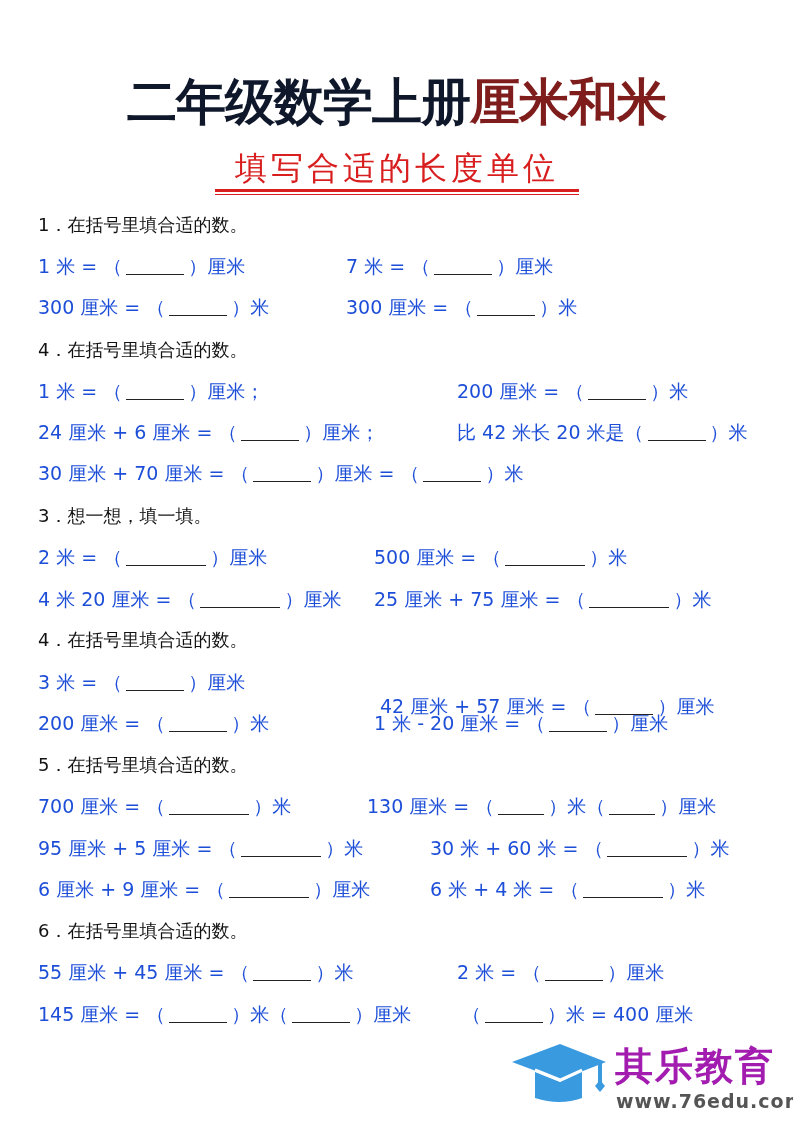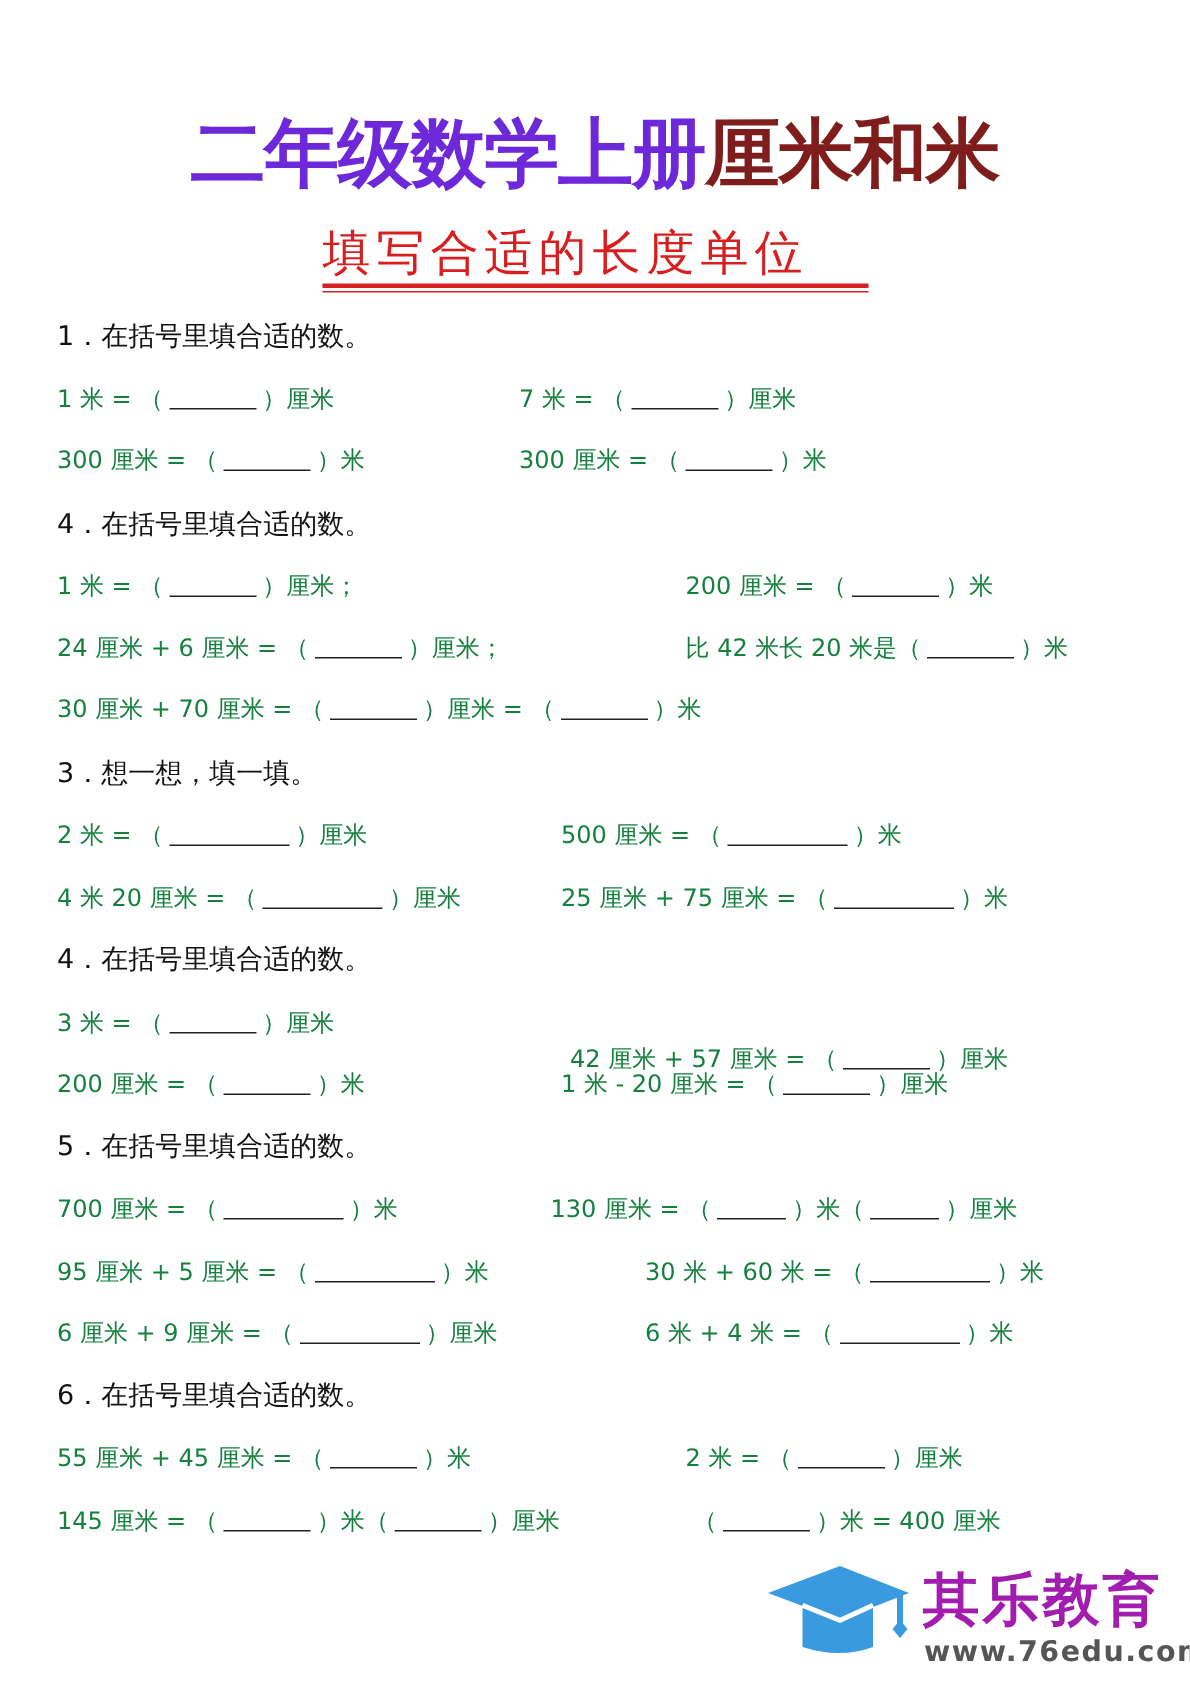--- a/index.html
+++ b/index.html
@@ -1,28 +1,28 @@
 <!DOCTYPE html>
 <html><head>
 <meta charset="utf-8">
 <style>
   html, body { margin: 0; padding: 0; background: #ffffff; }
   body { width: 793px; height: 1122px; position: relative; overflow: hidden;
          font-family: "DejaVu Sans", "Liberation Sans", sans-serif; color: #111; }
   .title { position: absolute; top: 72px; left: 0; width: 793px; text-align: center;
            font-size: 50px; font-weight: bold; letter-spacing: -1px; line-height: 60px; }
-  .title .black { color: #6d28d9; }
+  .title .black { color: #0f172a; }
   .title .red { color: #7f1d1d; }
-  .subtitle { position: absolute; top: 148px; left: 215px; width: 364px; text-align: left;
+  .subtitle { position: absolute; top: 148px; left: 215px; width: 364px; text-align: center;
               font-family: "DejaVu Serif", "Liberation Serif", serif; font-size: 32px; line-height: 40px;
               color: #d81e1e; letter-spacing: 4px; }
   .underline-thick { position: absolute; left: 215px; top: 189px; width: 364px; height: 3px; background: #d81e1e; }
   .underline-thin { position: absolute; left: 215px; top: 194px; width: 364px; height: 1px; background: #d81e1e; }
   .heading { position: absolute; left: 38px; font-size: 18px; font-weight: normal; line-height: 22px; white-space: nowrap; }
-  .q { position: absolute; font-size: 16px; line-height: 24px; white-space: nowrap; color: #15803d; }
+  .q { position: absolute; font-size: 19px; line-height: 24px; white-space: nowrap; color: #1d4ed8; }
   .blank { display: inline-block; border-bottom: 1.5px solid #222; height: 18px; vertical-align: -2px; margin: 0 4px; }
   .b60 { width: 58px; } .b80 { width: 80px; } .b48 { width: 46px; }
   .logo { position: absolute; left: 510px; top: 1040px; width: 280px; height: 75px; }
   .logo-cn { position: absolute; left: 105px; top: 4px; font-size: 38px; font-weight: bold; color: #a21caf; letter-spacing: 2px; line-height: 44px; white-space: nowrap; }
   .logo-url { position: absolute; left: 106px; top: 50px; font-size: 19px; font-weight: bold; color: #555; line-height: 22px; letter-spacing: 1px; white-space: nowrap;
               font-family: "DejaVu Sans", sans-serif; }
 </style>
 </head>
 <body>
 

